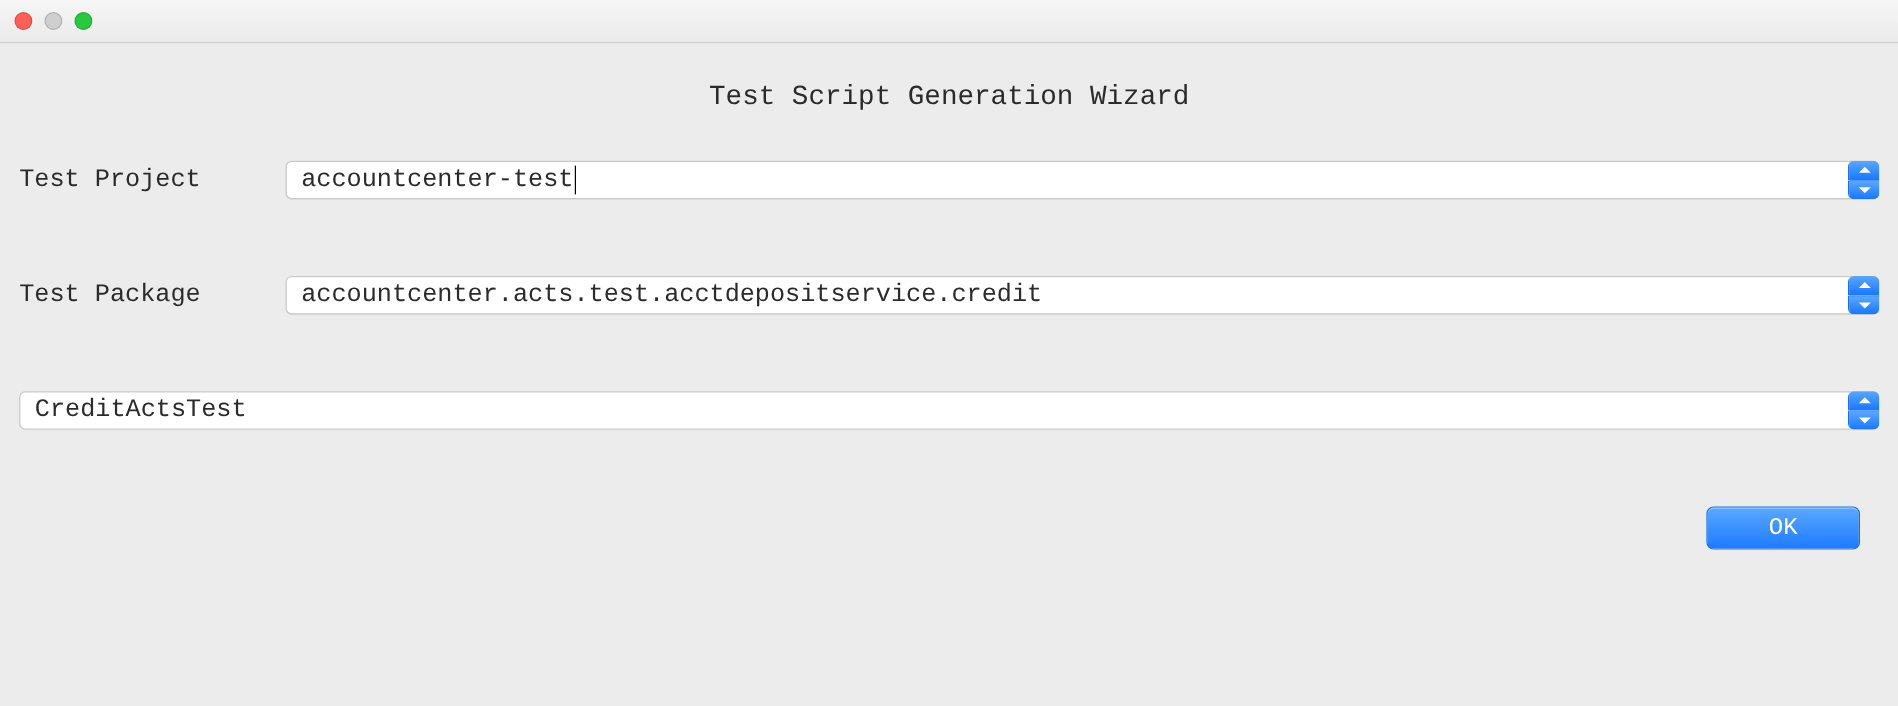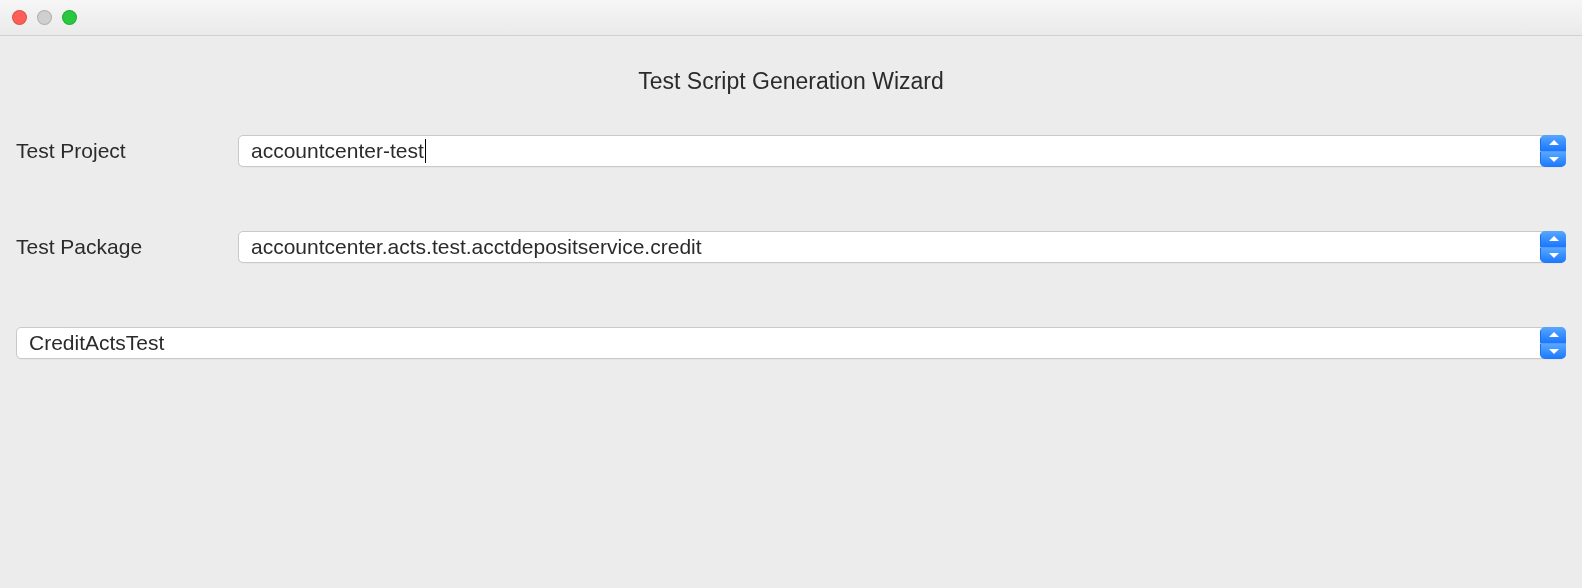--- a/index.html
+++ b/index.html
@@ -1,15 +1,15 @@
 <!DOCTYPE html>
 <html><head>
 <meta charset="utf-8">
 <style>
-  * { box-sizing: border-box; margin: 0; padding: 0; }
+  * { box-sizing: border-box; margin: 0; padding: 0; font-family: Liberation Mono, monospace; }
   body {
     width: 1582px;
     height: 588px;
     background: #ececec;
     font-family: "Helvetica Neue", Helvetica, Arial, sans-serif;
     font-size: 21px;
     color: #2b2b2b;
     overflow: hidden;
   }
 
@@ -202,15 +202,16 @@
               <div class="chev down"></div>
             </div>
         </div>
       </div>
     </div>
 
 
   </div>
 
   <div class="footer">
+    <button class="btn primary">OK</button>
   </div>
 
 </div>
 
 </body></html>

